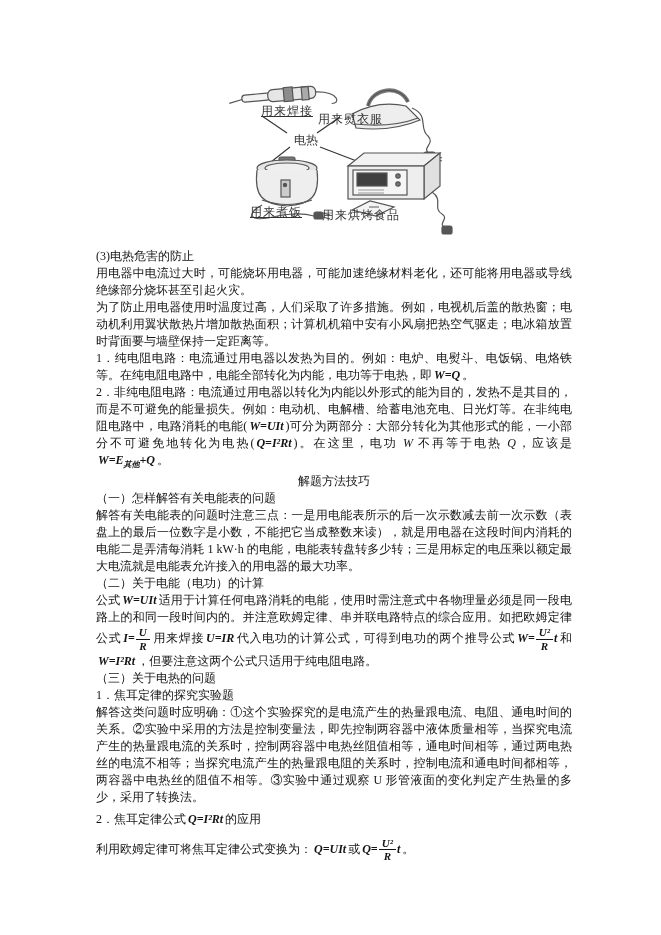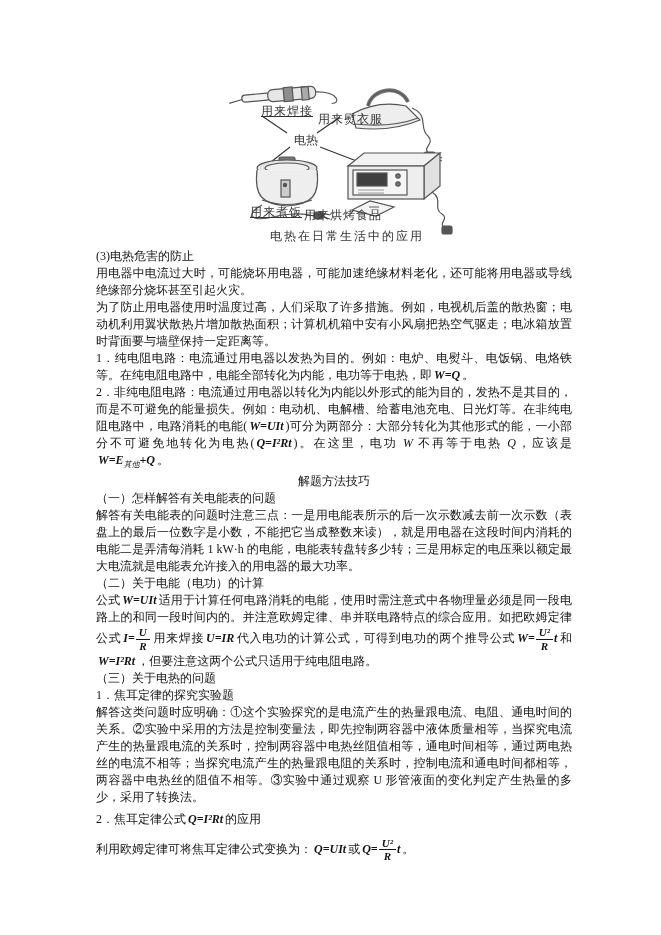--- a/index.html
+++ b/index.html
@@ -16,21 +16,21 @@
     position:absolute;left:96px;top:248px;width:476px;
     line-height:17px;text-align:justify;
   }
   .text p{margin:0;padding:0;}
   .center{text-align:center;}
   .fm{font-family:"Liberation Serif","DejaVu Serif",serif;font-weight:bold;font-style:italic;padding:0 2px;white-space:nowrap;}
   .it{font-family:"Liberation Serif","DejaVu Serif",serif;font-style:italic;}
   .frac{display:inline-flex;flex-direction:column;align-items:center;vertical-align:middle;line-height:1.15;font-size:11px;margin:0 1px;}
   .frac .num{border-bottom:1.3px solid #141414;padding:0 3px;}
   .frac .den{padding:0 3px;}
-  sub.fm-sub{font-size:8px;font-weight:normal;font-style:italic;}
+  sub.fm-sub{font-size:8px;font-weight:bold;font-style:italic;}
   .mt6{margin-top:5px !important;}
   .mt8{margin-top:9px !important;}
 </style>
 </head>
 <body>
 
 <div class="figure">
   <svg width="661" height="168" viewBox="0 0 661 168">
 
     <g stroke="#333" stroke-width="1.1">
@@ -85,22 +85,21 @@
       <path d="M369 127 h10" stroke="#777"></path>
       <path d="M432 112 C444 120 432 128 442 134 C450 139 436 144 446 148" fill="none"></path>
       <rect x="442" y="146" width="10" height="8" rx="2" fill="#555"></rect>
     </g>
   </svg>
 
   <span class="fig-label" style="left:261px;top:23px;text-decoration:underline;">用来焊接</span>
   <span class="fig-label" style="left:318px;top:31px;">用来熨衣服</span>
   <span class="fig-label" style="left:294px;top:52px;letter-spacing:0;">电热</span>
   <span class="fig-label" style="left:250px;top:124px;text-decoration:underline;">用来煮饭</span>
-  <span class="fig-label" style="left:304px;top:127px;">用来烘烤食品</span>
-  <span class="fig-caption" style="left:270px;top:148px;">电热在日常生活中的应用</span>
+  <span class="fig-label" style="left:322px;top:127px;">用来烘烤食品</span>
 </div>
 
 <div class="text">
 
   <p>(3)电热危害的防止</p>
   <p>用电器中电流过大时，可能烧坏用电器，可能加速绝缘材料老化，还可能将用电器或导线绝缘部分烧坏甚至引起火灾。</p>
   <p>为了防止用电器使用时温度过高，人们采取了许多措施。例如，电视机后盖的散热窗；电动机利用翼状散热片增加散热面积；计算机机箱中安有小风扇把热空气驱走；电冰箱放置时背面要与墙壁保持一定距离等。</p>
 
 
   <p><span>1．纯电阻电路：电流通过用电器以发热为目的。例如：电炉、电熨斗、电饭锅、电烙铁等。在纯电阻电路中，电能全部转化为内能，电功等于电热，即</span><span class="fm">W=Q</span><span>。</span></p>

